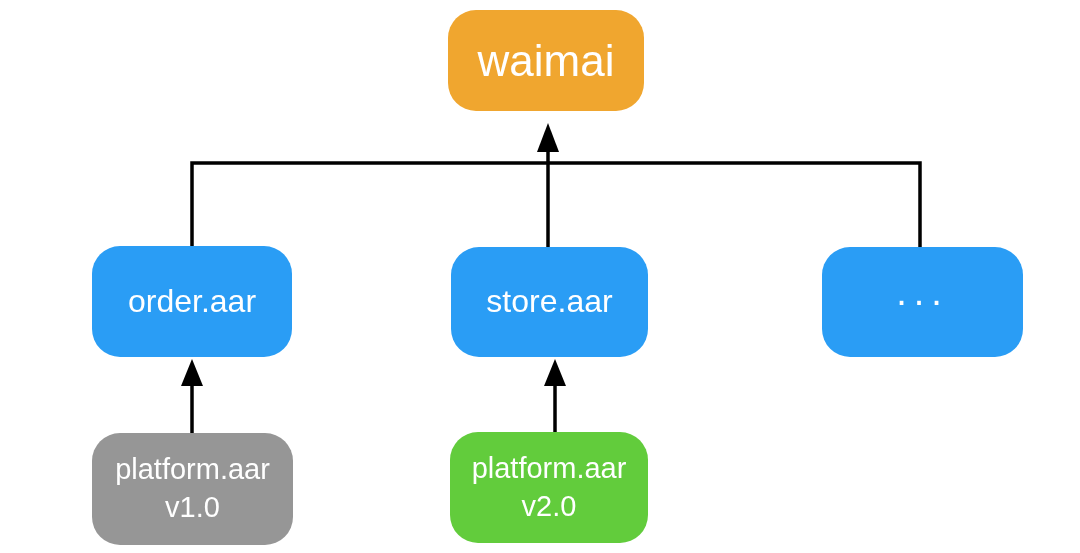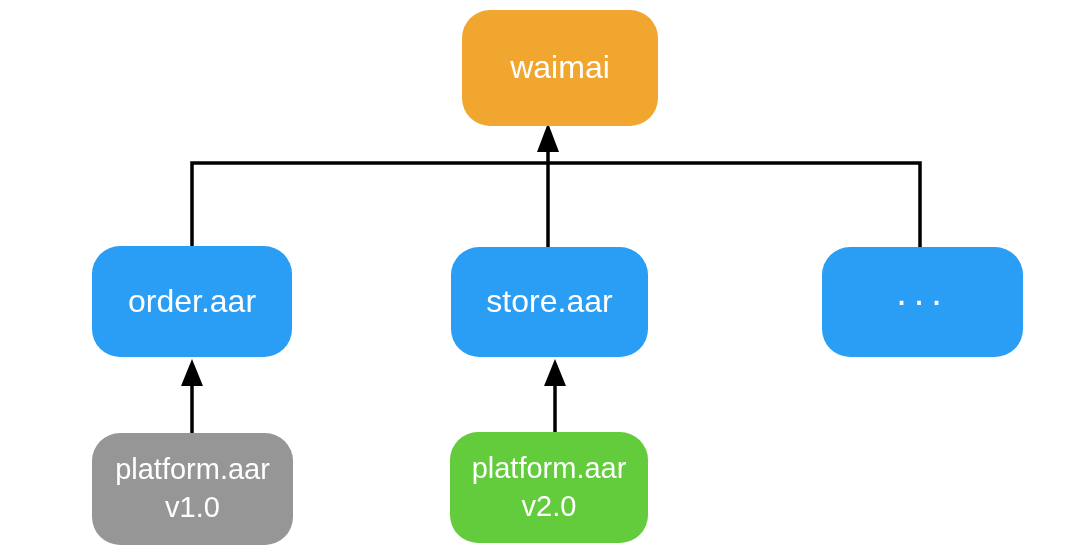--- a/index.html
+++ b/index.html
@@ -27,23 +27,23 @@
     border-radius: 28px;
     display: flex;
     flex-direction: column;
     align-items: center;
     justify-content: center;
     color: #ffffff;
     text-align: center;
     line-height: 1.3;
   }
   .node-waimai {
-    left: 462px; top: 10px; width: 196px; height: 116px;
+    left: 448px; top: 10px; width: 196px; height: 101px;
     background: var(--color-orange, #F0A62F);
-    font-size: 32px;
+    font-size: 44px;
   }
   .node-order {
     left: 92px; top: 246px; width: 200px; height: 111px;
     background: var(--color-blue, #2A9DF5);
     font-size: 32px;
   }
   .node-store {
     left: 451px; top: 247px; width: 197px; height: 110px;
     background: var(--color-blue, #2A9DF5);
     font-size: 32px;

